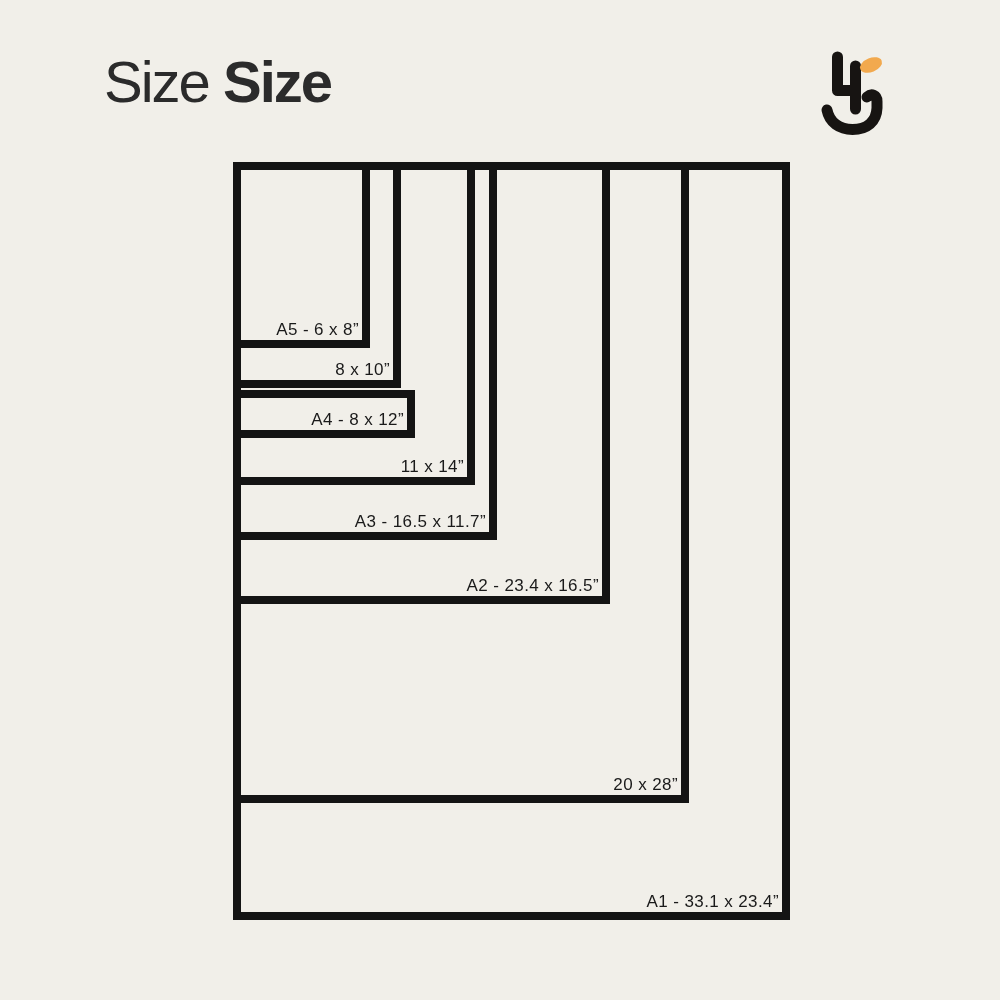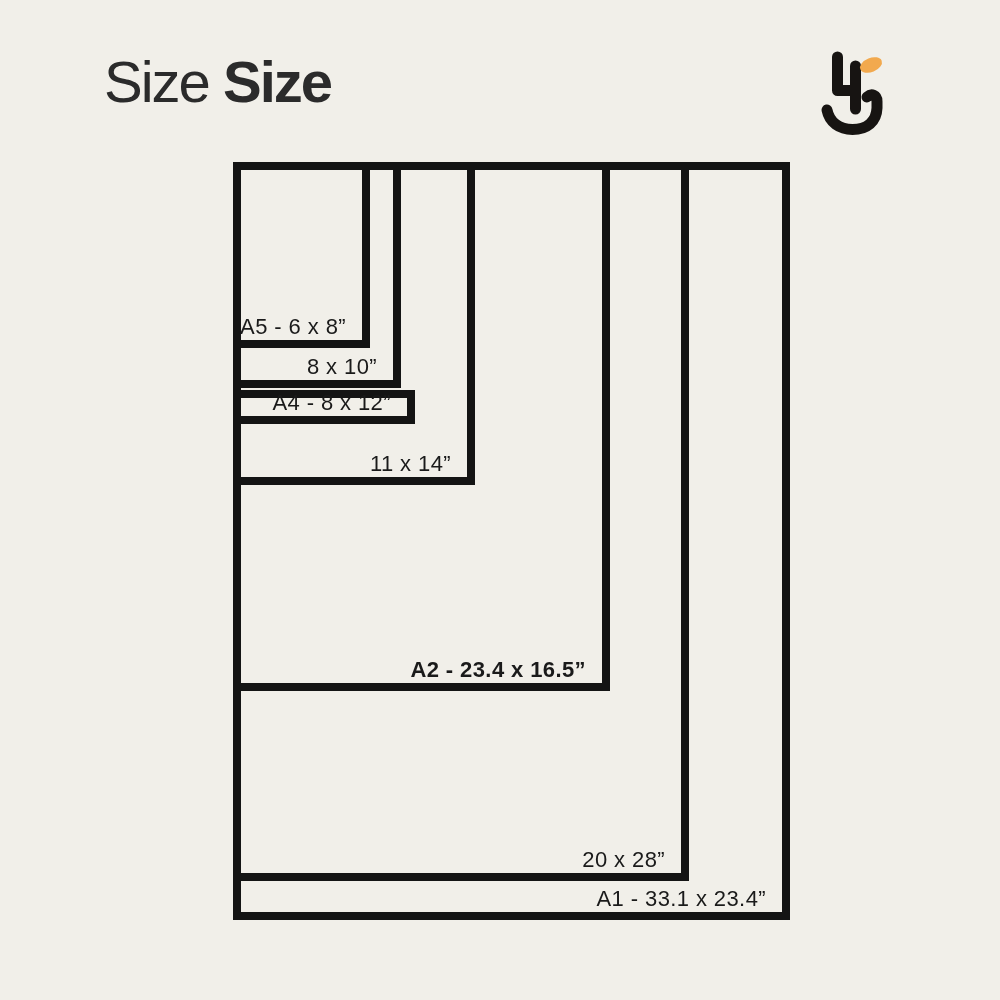--- a/index.html
+++ b/index.html
@@ -20,22 +20,22 @@
   .title .bold{font-weight:700;}
   .logo{position:absolute;left:820px;top:45px;width:100px;height:100px;}
   .rects{position:absolute;left:0;top:0;width:100%;height:100%;}
   .size-rect{
     position:absolute;
     box-sizing:border-box;
     border:8px solid #141414;
     background:transparent;
   }
   .size-label{
-    position:absolute;right:16px;bottom:2px;
-    font-size:22px;line-height:1;
+    position:absolute;right:3px;bottom:2px;
+    font-size:17px;line-height:1;
     letter-spacing:.4px;
     color:#1a1a1a;
     white-space:nowrap;
   }
 </style>
 </head>
 <body style="background: rgb(241, 239, 233);">
 
 <div id="stage">
 
@@ -49,33 +49,36 @@
 
     <path d="M 7 65 C 9.5 77.5 19.5 84.5 32.5 84.5 C 47 84.5 56.5 76.5 57 63 L 57 56.5 C 57 50 51.5 48 47 52" fill="none" stroke-width="11" stroke-linecap="round" stroke-linejoin="round" stroke="#171412"></path>
 
     <ellipse cx="51" cy="20" rx="11.5" ry="7" transform="rotate(-22 51 20)" fill="#f2a94e"></ellipse>
   </svg>
 
   <div class="rects">
       <div class="size-rect" style="left: 233px; top: 162px; width: 557px; height: 758px; border-color: rgb(20, 20, 20);">
       <span class="size-label" style="color: rgb(26, 26, 26);">A1 - 33.1 x 23.4”</span>
     </div>
-      <div class="size-rect" style="left: 233px; top: 162px; width: 456px; height: 719px; border-color: rgb(20, 20, 20);">
+      <div class="size-rect" style="left: 233px; top: 162px; width: 456px; height: 641px; border-color: rgb(20, 20, 20);">
       <span class="size-label" style="color: rgb(26, 26, 26);">20 x 28”</span>
     </div>
-      <div class="size-rect" style="left: 233px; top: 162px; width: 377px; height: 529px; border-color: rgb(20, 20, 20); font-weight: bold;">
+      <div class="size-rect" style="left: 233px; top: 162px; width: 377px; height: 442px; border-color: rgb(20, 20, 20);">
       <span class="size-label" style="color: rgb(26, 26, 26);">A2 - 23.4 x 16.5”</span>
+    </div>
+      <div class="size-rect" style="left: 233px; top: 162px; width: 264px; height: 378px; border-color: rgb(20, 20, 20);">
+      <span class="size-label" style="color: rgb(26, 26, 26);">A3 - 16.5 x 11.7”</span>
     </div>
       <div class="size-rect" style="left: 233px; top: 162px; width: 242px; height: 323px; border-color: rgb(20, 20, 20);">
       <span class="size-label" style="color: rgb(26, 26, 26);">11 x 14”</span>
     </div>
       <div class="size-rect" style="left: 233px; top: 162px; width: 168px; height: 226px; border-color: rgb(20, 20, 20);">
       <span class="size-label" style="color: rgb(26, 26, 26);">8 x 10”</span>
     </div>
       <div class="size-rect" style="left: 233px; top: 162px; width: 137px; height: 186px; border-color: rgb(20, 20, 20);">
       <span class="size-label" style="color: rgb(26, 26, 26);">A5 - 6 x 8”</span>
     </div>
-      <div class="size-rect" style="left: 233px; top: 390px; width: 182px; height: 34px; border-color: rgb(20, 20, 20);">
+      <div class="size-rect" style="left: 233px; top: 390px; width: 182px; height: 48px; border-color: rgb(20, 20, 20);">
       <span class="size-label" style="color: rgb(26, 26, 26);">A4 - 8 x 12”</span>
     </div>
     </div>
 
 </div>
 
 </body></html>

